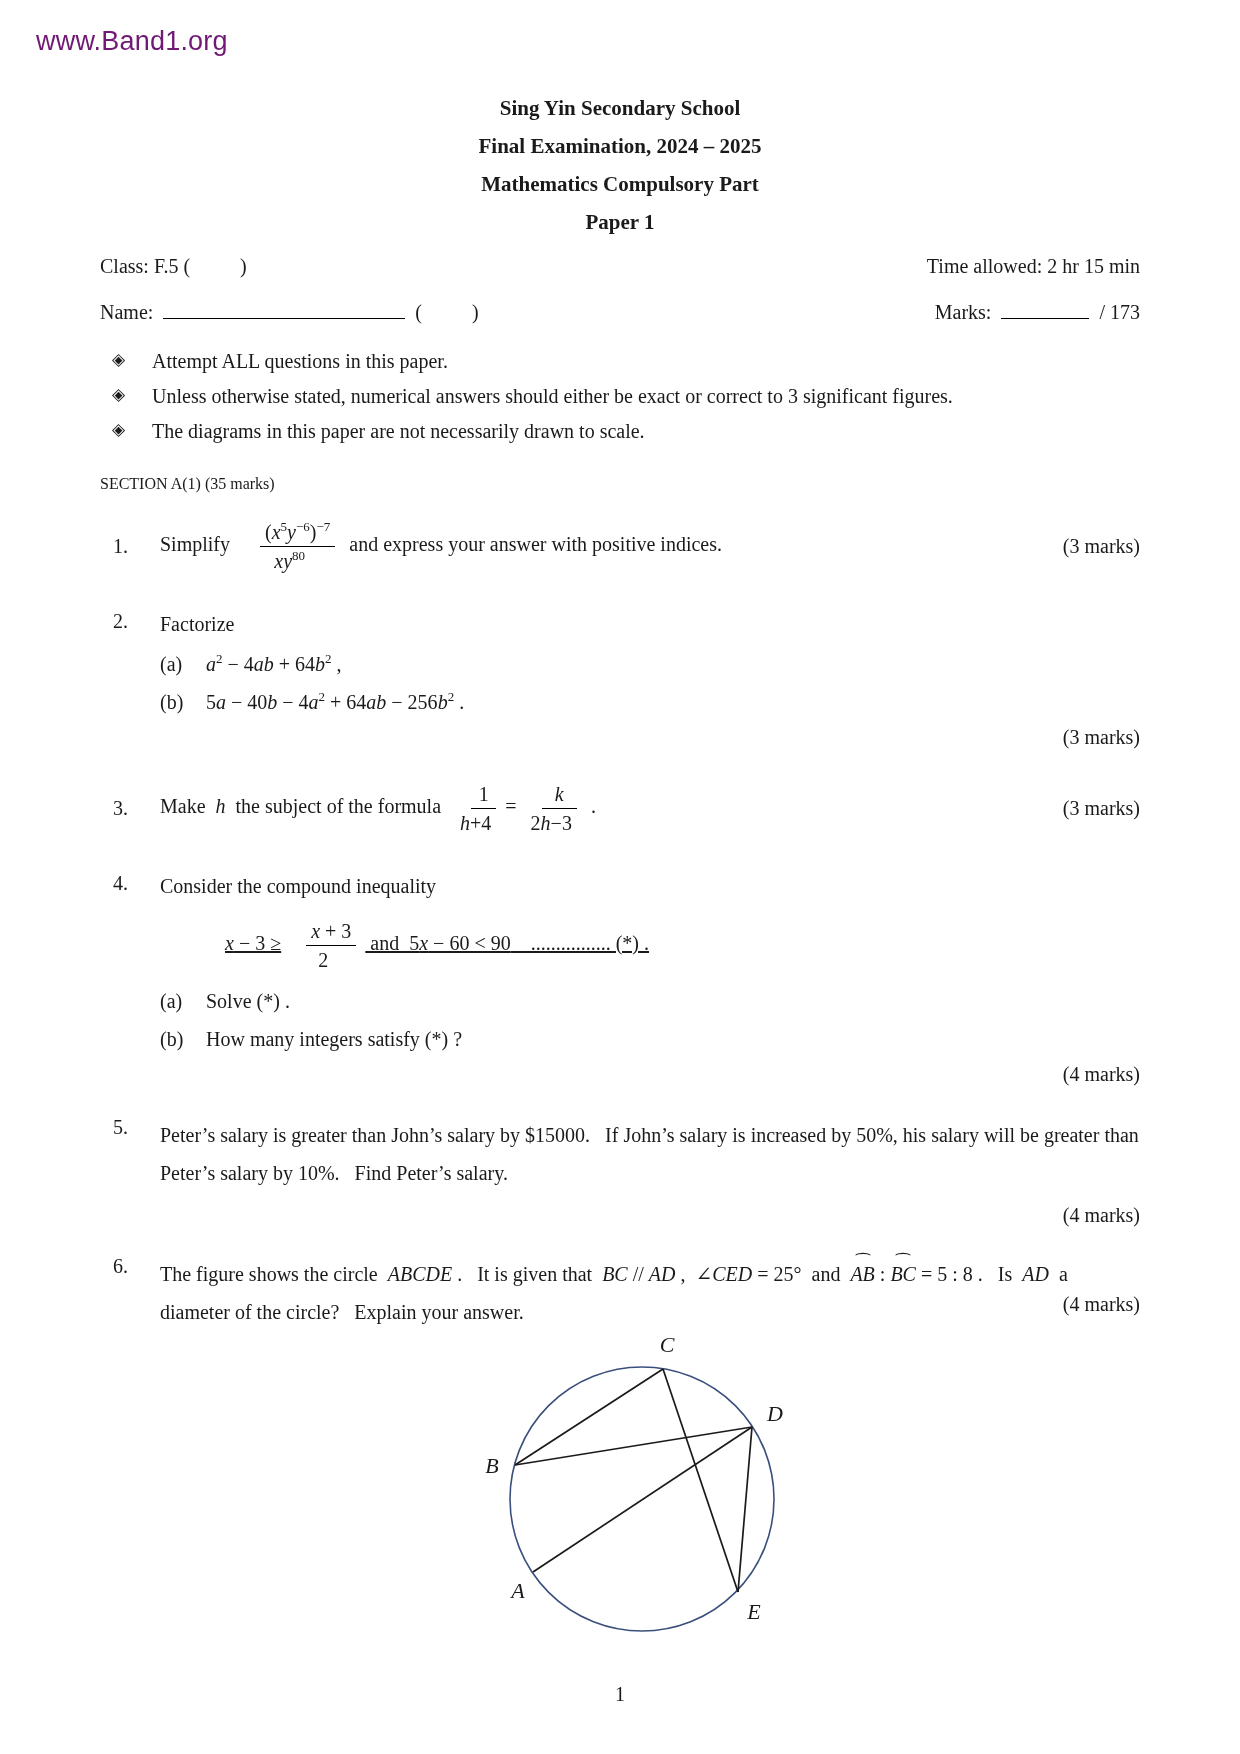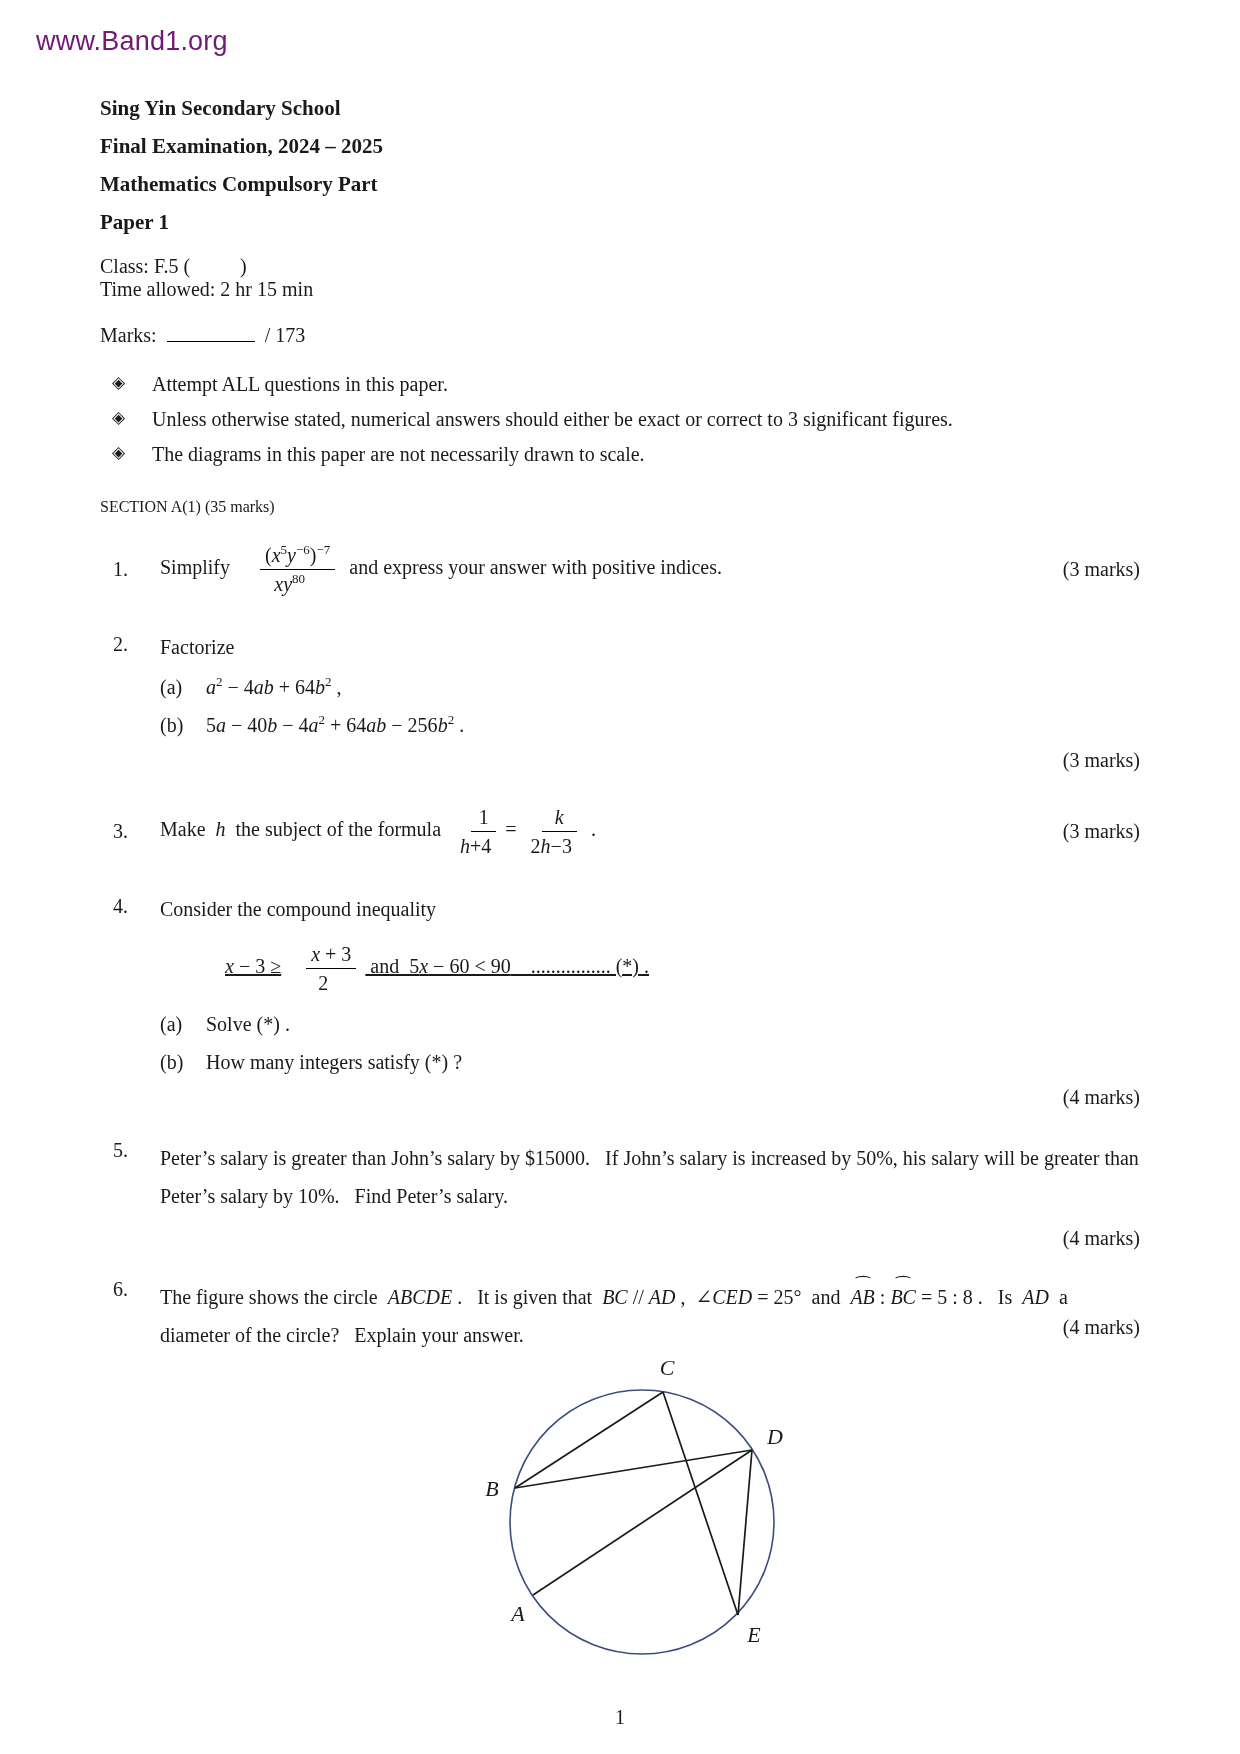--- a/index.html
+++ b/index.html
@@ -13,23 +13,23 @@
     font-family:"Liberation Serif","DejaVu Serif",serif;
     font-size:20px;
     padding:96px 100px 0 100px;
     overflow:hidden;
   }
   .watermark {
     position:absolute; top:26px; left:36px;
     font-family:"Liberation Sans","DejaVu Sans",sans-serif;
     font-size:27px; letter-spacing:0.2px; color:#701a75;
   }
-  .title-block { }
+  .title-block { text-align:center; }
   .title-block div { font-weight:bold; font-size:21px; margin-bottom:13px; }
-  .meta-row { display:flex; justify-content:space-between; align-items:baseline; margin-top:20px;flex-direction:column; }
+  .meta-row { display:flex; justify-content:space-between; align-items:baseline; margin-top:20px; }
   .pre { white-space:pre; }
   .blank-line { display:inline-block; width:242px; border-bottom:1.4px solid #000; height:1.05em; vertical-align:baseline; margin:0 10px; }
   .blank-short { display:inline-block; width:88px; border-bottom:1.4px solid #000; height:1.05em; vertical-align:baseline; margin:0 10px; }
   .instructions { margin-top:24px; }
   .instr { display:flex; margin-bottom:8px; line-height:1.35; }
   .instr .dia { width:52px; flex:none; padding-left:12px; font-family:"DejaVu Sans",sans-serif; font-size:17px; }
   .section-heading { font-weight:normal; margin-top:30px; font-size:16px; }
   .q { display:flex; align-items:flex-start; }
   .q.center { align-items:center; }
   .qno { width:60px; flex:none; padding-left:13px; }
@@ -68,20 +68,23 @@
     <div>Mathematics Compulsory Part</div>
     <div>Paper 1</div>
   </div>
 
   <div class="meta-row">
     <span class="pre">Class: F.5 (          )</span>
     <span>Time allowed: 2 hr 15 min</span>
   </div>
 
   <div class="meta-row">
+    <span>
+      <span>Name:</span><span class="blank-line"></span><span class="pre">(          )</span>
+    </span>
     <span>
       <span>Marks:</span><span class="blank-short"></span><span>/ 173</span>
     </span>
   </div>
 
   <div class="instructions">
     <div class="instr">
       <span class="dia">◈</span>
       <span>Attempt ALL questions in this paper.</span>
     </div>

